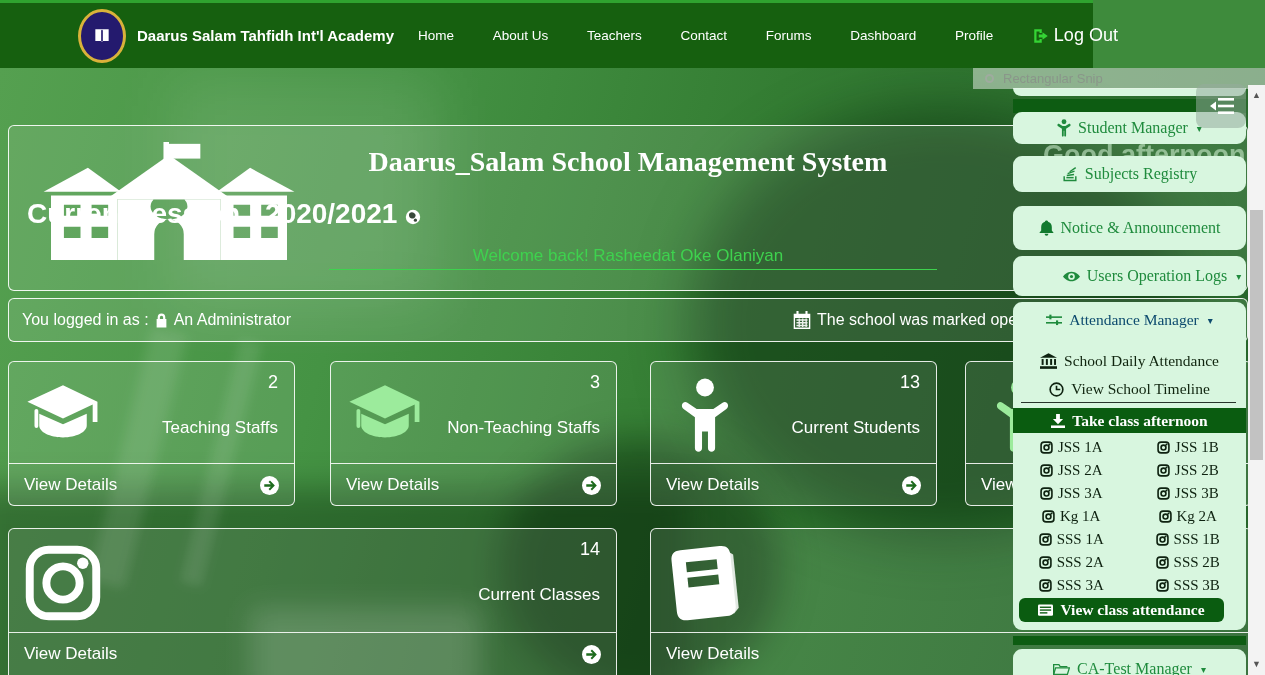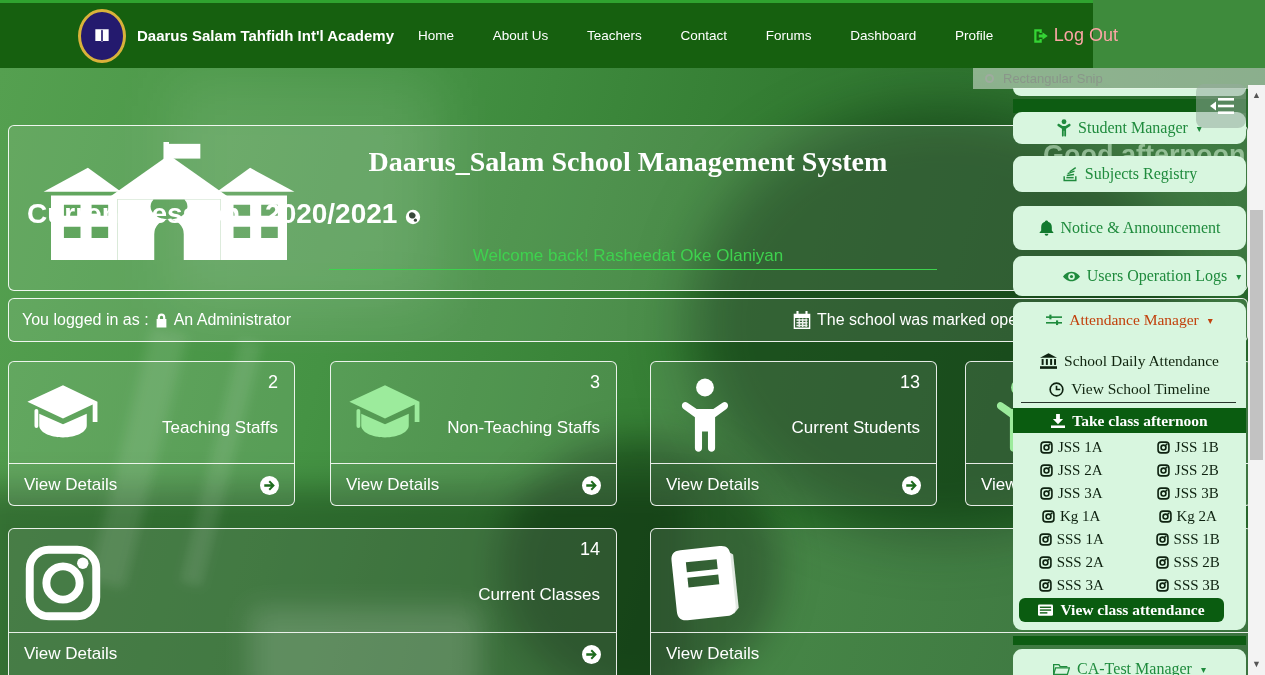--- a/index.html
+++ b/index.html
@@ -11,21 +11,21 @@
   .navbar { position:absolute; left:0; top:0; width:1093px; height:68px;
     background:#16600f; border-top:3px solid #2fa32f; z-index:40; }
   .brand { position:absolute; left:78px; top:0; height:65px; display:flex; align-items:center; gap:11px; }
   .logo { width:48px; height:54px; border-radius:50%; background:#241a6e; border:3px solid #d9b23a;
     display:flex; align-items:center; justify-content:center; }
   .logo svg { width:20px; height:20px; fill:#fff; }
   .brand-text { color:#fff; font-size:15px; font-weight:bold; }
   .nav-links { position:absolute; left:418px; top:0; width:700px; height:65px;
     display:flex; align-items:center; justify-content:space-between; }
   .nav-link { color:#fff; font-size:13.5px; text-decoration:none; cursor:pointer; }
-  .nav-logout { display:flex; align-items:center; gap:4px; color:#fca5a5; font-size:18px; cursor:pointer; }
+  .nav-logout { display:flex; align-items:center; gap:4px; color:#ffffff; font-size:18px; cursor:pointer; }
   .nav-logout svg { width:18px; height:18px; fill:#35d435; }
 
   
   .main { position:absolute; left:0; top:68px; width:1265px; height:607px;
     background:linear-gradient(105deg,#55a050 0%,#459344 28%,#347d33 55%,#25632a 100%); overflow:hidden; }
   .bg { position:absolute; inset:0; z-index:0; pointer-events:none; }
   .bg div { position:absolute; }
   .b1 { left:170px; top:10px; width:270px; height:230px; background:rgba(255,255,255,0.10); filter:blur(30px); }
   .b2 { left:690px; top:40px; width:500px; height:430px; border-radius:50%; background:rgba(5,40,10,0.50); filter:blur(28px); }
   .b3 { left:500px; top:370px; width:280px; height:260px; border-radius:50%; background:rgba(6,36,9,0.45); filter:blur(18px); }
@@ -340,21 +340,21 @@
           <svg width="17" height="11" viewBox="0 0 28 16" fill="#1f8b3d">
               <path fill-rule="evenodd" d="M14 0C7 0 2 5 0 8c2 3 7 8 14 8s12-5 14-8c-2-3-7-8-14-8zm0 13.5A5.5 5.5 0 1 1 14 2.5a5.5 5.5 0 0 1 0 11z"></path>
               <circle cx="14" cy="8" r="2.6"></circle>
             </svg>
           <span>Users Operation Logs</span>
           <span class="caret">▾</span>
         </div>
       </div>
 
       <div class="sbox" style="top:214px; height:328px;">
-        <div class="att-link" style="top:8px; height:20px; color:#c2410c;">
+        <div class="att-link" style="top:8px; height:20px; color:#0c4a6e;">
           <svg width="16" height="12" viewBox="0 0 24 16" fill="#1f8b3d">
               <rect y="2.5" width="24" height="2.4"></rect>
               <rect y="11" width="24" height="2.4"></rect>
               <rect x="5" y="0" width="3.2" height="7"></rect>
               <rect x="15" y="8.6" width="3.2" height="7"></rect>
             </svg>
           <span>Attendance Manager</span>
           <span class="caret">▾</span>
         </div>
         <div class="att-link" style="top:76px; height:22px;">

